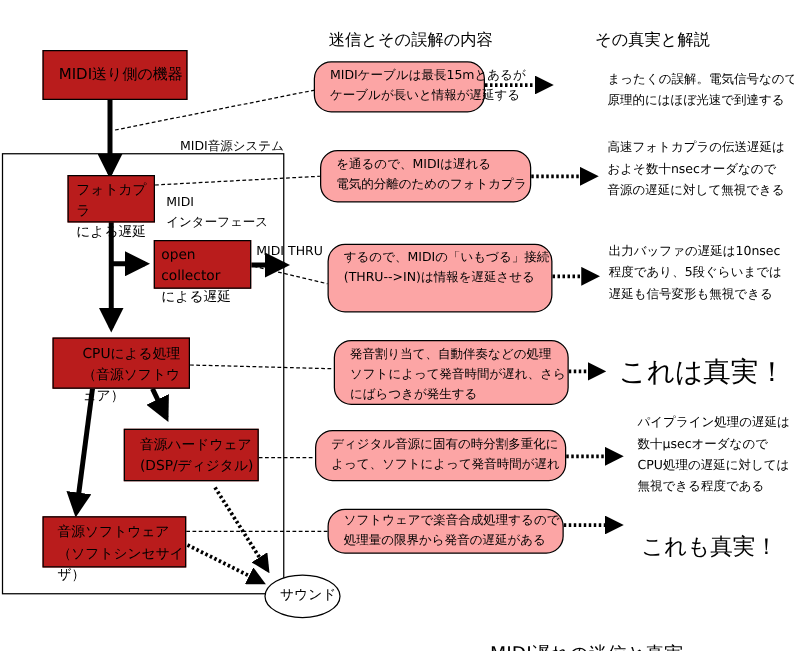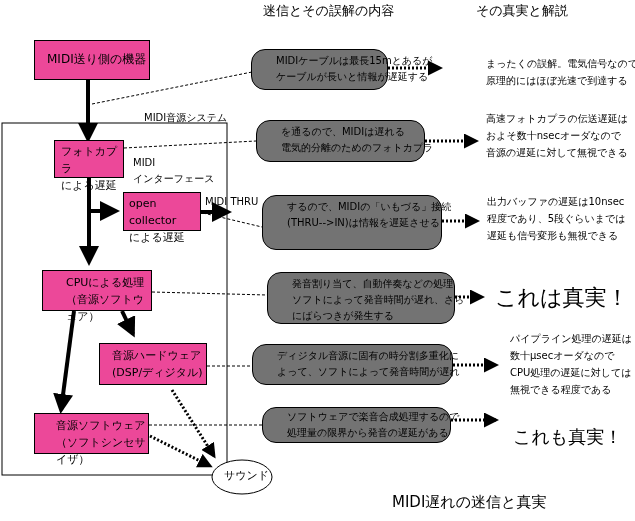--- a/index.html
+++ b/index.html
@@ -1,24 +1,24 @@
 <!DOCTYPE html>
 <html><head>
 <meta charset="utf-8">
 <style>
   html, body { margin: 0; padding: 0; background: #ffffff; }
   body { width: 635px; height: 521px; position: relative; overflow: hidden;
          font-family: "DejaVu Sans", sans-serif; color: #000; }
   svg.wires { position: absolute; left: 0; top: 0; width: 635px; height: 521px; }
-  .box { position: absolute; border: 1px solid #000; background: #ec4899; font-size: 11px; line-height: 17px;
+  .box { position: absolute; border: 1px solid #000; background: #b91c1c; font-size: 11px; line-height: 17px;
          box-sizing: border-box; }
-  .bubble { position: absolute; border: 1px solid #000; border-radius: 14px; background: #737373;
-            font-size: 10px; line-height: 16px; box-sizing: border-box; padding: 3px 24px; white-space: nowrap; }
+  .bubble { position: absolute; border: 1px solid #000; border-radius: 14px; background: #fca5a5;
+            font-size: 10px; line-height: 16px; box-sizing: border-box; padding: 3px 12px; white-space: nowrap; }
   .note { position: absolute; font-size: 10px; line-height: 17px; white-space: nowrap; }
-  .hdr { position: absolute; font-size: 13px; white-space: nowrap; }
+  .hdr { position: absolute; font-size: 13px; white-space: nowrap; margin-top: 21px; }
   .big { position: absolute; font-size: 22px; white-space: nowrap; }
   .lbl { position: absolute; font-size: 10px; line-height: 16px; white-space: nowrap; }
   .line { display: block; }
 </style>
 </head>
 <body>
 
 <svg class="wires" viewBox="0 0 635 521">
   <defs>
     <marker id="ah" markerWidth="8" markerHeight="8" refX="7" refY="4" orient="auto" markerUnits="strokeWidth">
@@ -80,21 +80,21 @@
   <span class="line">による遅延</span>
 </div>
 <div class="box" style="left:42px;top:270px;width:110px;height:41px;padding:3px 0 0 23px;">
   <span class="line">CPUによる処理</span>
   <span class="line">（音源ソフトウェア）</span>
 </div>
 <div class="box" style="left:99px;top:343px;width:108px;height:42px;padding:3px 0 0 12px;">
   <span class="line">音源ハードウェア</span>
   <span class="line">(DSP/ディジタル)</span>
 </div>
-<div class="box" style="left:34px;top:413px;width:115px;height:41px;padding:3px 0 0 21px;">
+<div class="box" style="left:34px;top:413px;width:115px;height:41px;padding:3px 0 0 11px;">
   <span class="line">音源ソフトウェア</span>
   <span class="line">（ソフトシンセサイザ）</span>
 </div>
 <div class="lbl" style="left:224px;top:468px;font-size:11px;">サウンド</div>
 
 <div class="bubble" style="left:251px;top:49px;width:137px;height:41px;">
   <span class="line">MIDIケーブルは最長15mとあるが</span>
   <span class="line">ケーブルが長いと情報が遅延する</span>
 </div>
 <div class="bubble" style="left:256px;top:120px;width:169px;height:42px;">

